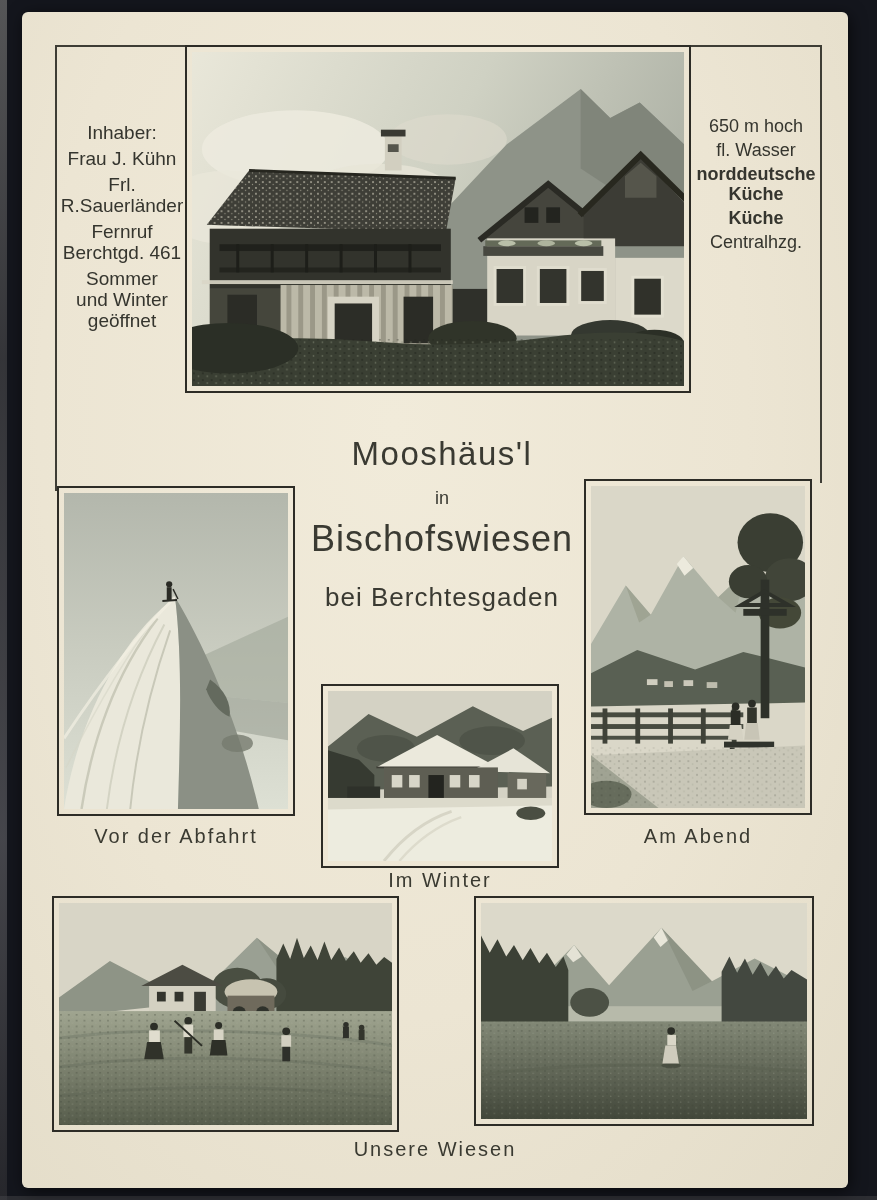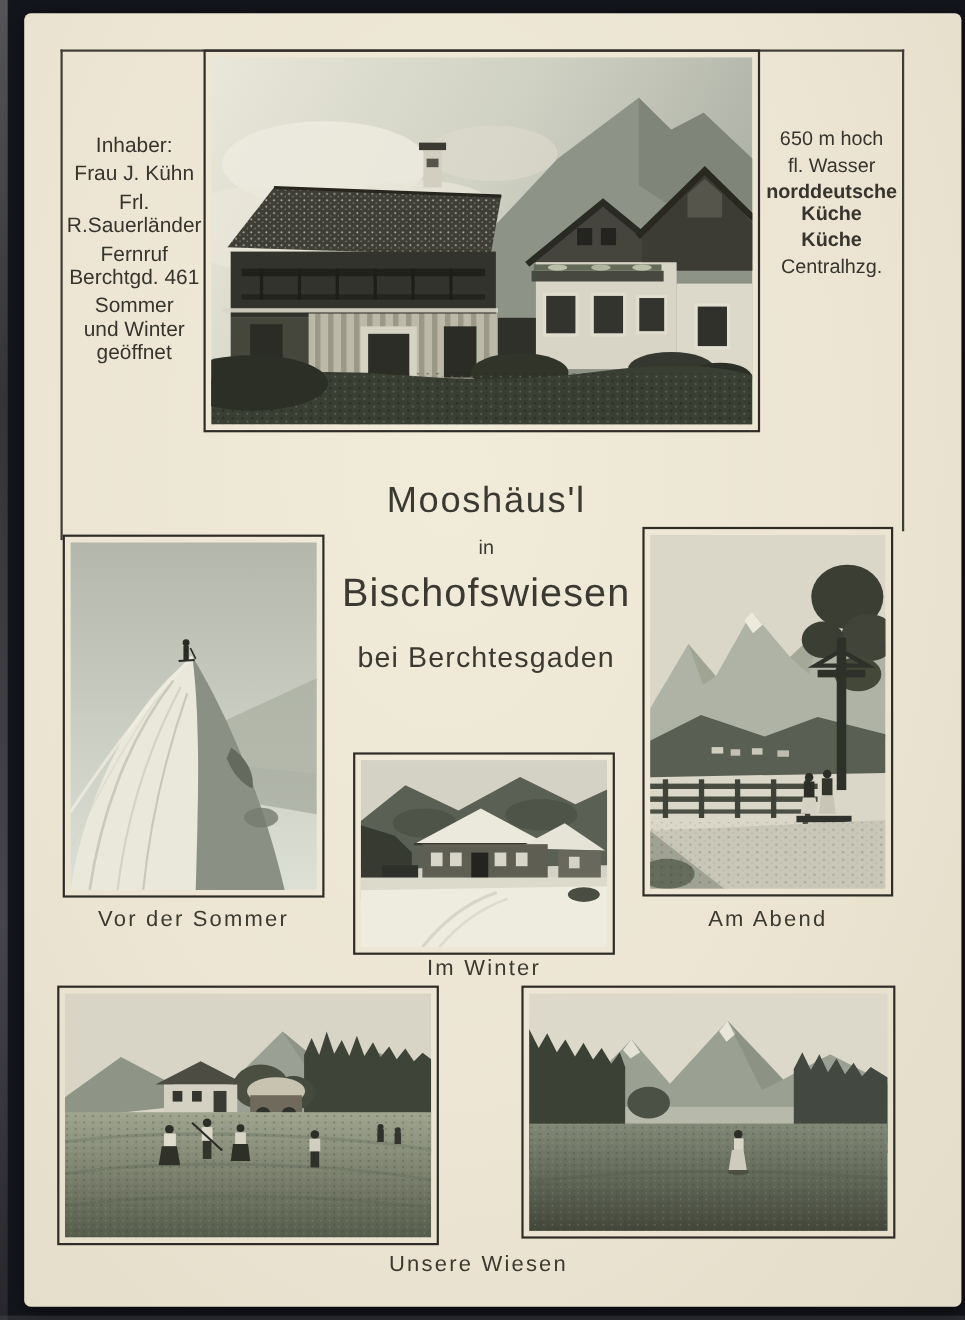--- a/index.html
+++ b/index.html
@@ -6,21 +6,21 @@
   body{
     width:877px;height:1200px;position:relative;overflow:hidden;
     background:#14161d;
     font-family:"Liberation Sans", sans-serif;
   }
   .edge-strip{position:absolute;left:0;top:0;width:7px;height:100%;
     background:linear-gradient(180deg,#6a6a6a,#3f3f42 30%,#55555a 70%,#2c2c30);opacity:.75;}
   .bottom-strip{position:absolute;left:0;bottom:0;width:100%;height:4px;background:#4a4a4e;opacity:.45;}
   .card{position:absolute;left:22px;top:12px;width:826px;height:1176px;
     background:radial-gradient(ellipse at 45% 35%, #f1ebda 0%, #ece5d3 55%, #e3dcc8 100%);
-    border-radius:6px;box-shadow:2px 3px 16px rgba(0,0,0,.6);padding-left:26px;}
+    border-radius:6px;box-shadow:2px 3px 16px rgba(0,0,0,.6);}
   .rule{position:absolute;background:#3e3d35;}
   .rule-top{left:33px;top:33px;width:767px;height:2px;}
   .rule-left{left:33px;top:33px;width:2px;height:446px;}
   .rule-right{left:798px;top:33px;width:2px;height:438px;}
 
   .photo{position:absolute;box-sizing:border-box;border:2px solid #2d2c26;padding:5px;margin:0;}
   .photo svg{display:block;width:100%;height:100%;}
   .photo-main{left:163px;top:33px;width:506px;height:348px;}
   .photo-ski{left:35px;top:474px;width:238px;height:330px;}
   .photo-evening{left:562px;top:467px;width:228px;height:336px;}
@@ -272,21 +272,21 @@
       <rect x="138" y="262" width="52" height="6" fill="#30332c"></rect>
       <rect x="144" y="268" width="5" height="14" fill="#30332c"></rect>
       <rect x="180" y="268" width="5" height="14" fill="#30332c"></rect>
       <path d="M0,276 L222,266 L222,330 L0,330 Z" fill="#c9c7b8"></path>
       <path d="M0,276 L70,330 L0,330 Z" fill="#8f9483" opacity="0.7"></path>
       <ellipse cx="16" cy="316" rx="26" ry="14" fill="#666c5c"></ellipse>
       <rect x="0" y="268" width="222" height="62" fill="url(#p-field)" opacity="0.2"></rect>
     </svg>
   </figure>
 
-  <div class="caption cap-ski">Vor der Sommer</div>
+  <div class="caption cap-ski">Vor der Abfahrt</div>
   <div class="caption cap-evening">Am Abend</div>
 
   <figure class="photo photo-winter">
     <svg viewBox="0 0 232 178" preserveAspectRatio="none">
       <rect width="232" height="178" fill="#d4d2c4"></rect>
       <path d="M0,58 L42,24 L92,48 L150,16 L202,42 L232,28 L232,100 L0,104 Z" fill="#5b6054"></path>
       <ellipse cx="60" cy="60" rx="30" ry="14" fill="#4c5146" opacity="0.8"></ellipse>
       <ellipse cx="170" cy="52" rx="34" ry="15" fill="#4c5146" opacity="0.8"></ellipse>
       <ellipse cx="115" cy="70" rx="40" ry="14" fill="#52574b" opacity="0.6"></ellipse>
       <polygon points="0,62 32,72 48,88 48,128 0,134" fill="#363a31"></polygon>

